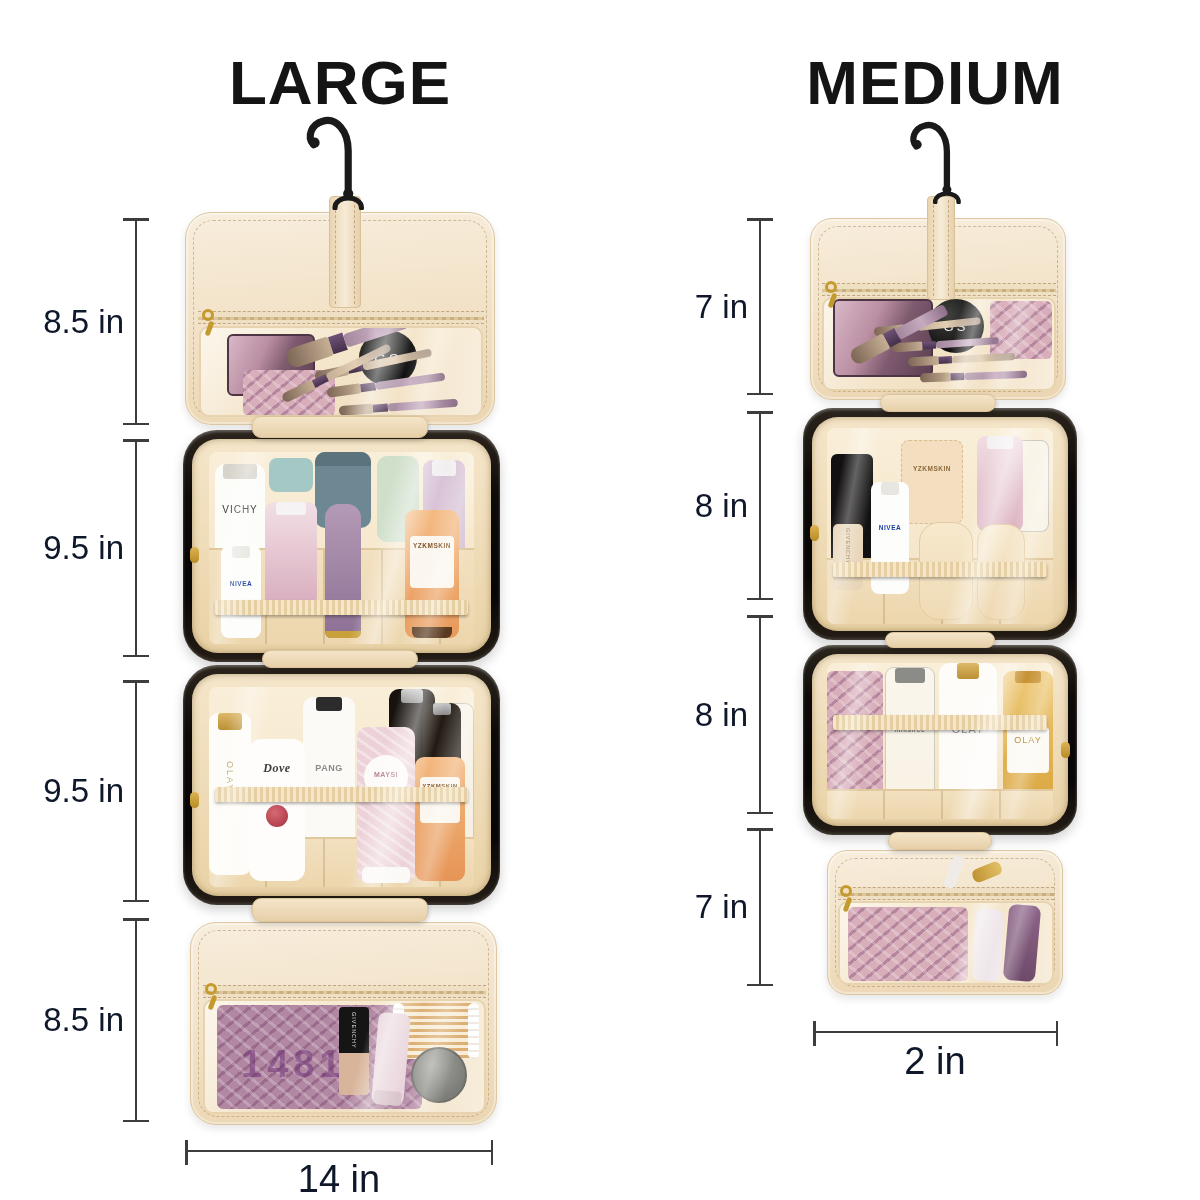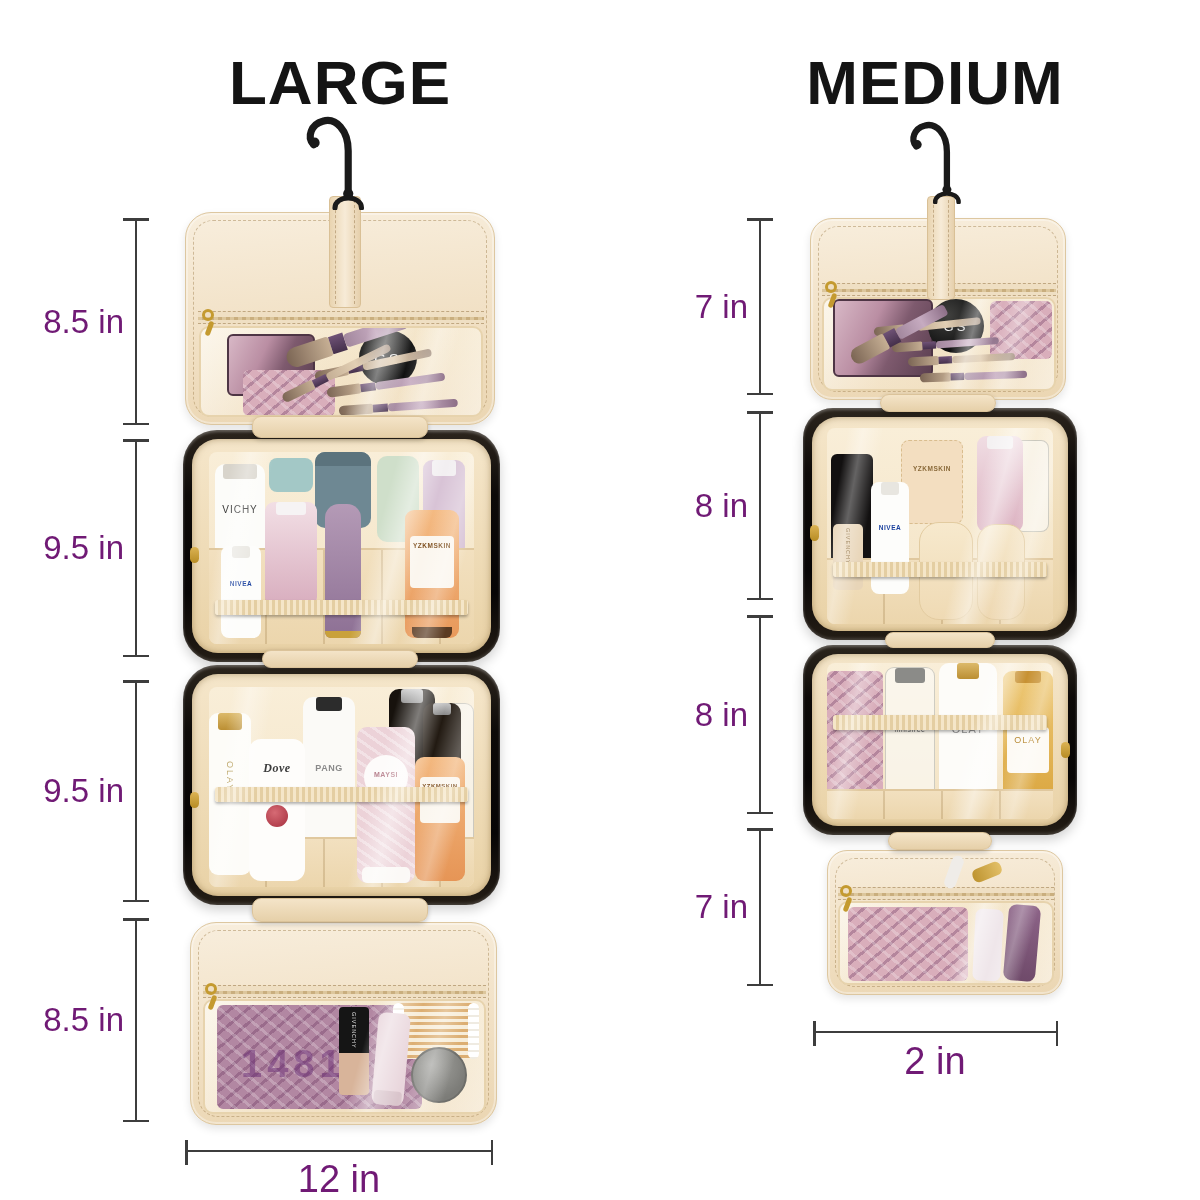--- a/index.html
+++ b/index.html
@@ -12,21 +12,21 @@
   .vs{position:absolute;left:589px;top:31px;width:110px;height:106px;border:3.5px solid #141414;border-radius:50%;
       display:flex;align-items:center;justify-content:center;font-size:45px;font-weight:800;color:#141414;background:#fff}
 
   
   .vdim{position:absolute;width:0;border-left:2.5px solid #3d3d3d}
   .vdim::before,.vdim::after{content:"";position:absolute;left:-14px;width:26px;height:2.5px;background:#3d3d3d}
   .vdim::before{top:0}.vdim::after{bottom:0}
   .hdim{position:absolute;height:0;border-top:2.5px solid #3d3d3d}
   .hdim::before,.hdim::after{content:"";position:absolute;top:-12px;width:2.5px;height:25px;background:#3d3d3d}
   .hdim::before{left:0}.hdim::after{right:0}
-  .dlabel{position:absolute;font-size:33px;color:#701a75;white-space:nowrap}
+  .dlabel{position:absolute;font-size:33px;color:#0f172a;white-space:nowrap}
   .dlabel.v{width:118px;text-align:right;transform:translateY(-50%)}
   .dlabel.h{transform:translateX(-50%);font-size:38px}
 
   
   .hook{position:absolute}
   .strap{position:absolute;background:linear-gradient(90deg,#e9d4b0,#f7ebd7 50%,#e6d0ac);border:1px solid #d9c096;border-radius:4px}
   .strap::before{content:"";position:absolute;inset:3px 5px;border-left:1.5px dashed rgba(160,130,85,.55);border-right:1.5px dashed rgba(160,130,85,.55)}
 
   
   .flap{position:absolute;background:linear-gradient(175deg,#f8eedd,#f1e0c4 55%,#ebd6b2);border:1px solid #ddc7a0;border-radius:26px;
@@ -109,21 +109,21 @@
 
   <div class="vdim" style="left:135px;top:218px;height:207px"></div>
   <div class="vdim" style="left:135px;top:439px;height:218px"></div>
   <div class="vdim" style="left:135px;top:680px;height:222px"></div>
   <div class="vdim" style="left:135px;top:918px;height:204px"></div>
   <div class="dlabel v" style="left:6px;top:322px">8.5 in</div>
   <div class="dlabel v" style="left:6px;top:548px">9.5 in</div>
   <div class="dlabel v" style="left:6px;top:791px">9.5 in</div>
   <div class="dlabel v" style="left:6px;top:1020px">8.5 in</div>
   <div class="hdim" style="left:185px;top:1150px;width:308px"></div>
-  <div class="dlabel h" style="left:339px;top:1158px">12 in</div>
+  <div class="dlabel h" style="left:339px;top:1158px">14 in</div>
 
   <div class="vdim" style="left:759px;top:218px;height:177px"></div>
   <div class="vdim" style="left:759px;top:411px;height:189px"></div>
   <div class="vdim" style="left:759px;top:615px;height:199px"></div>
   <div class="vdim" style="left:759px;top:828px;height:158px"></div>
   <div class="dlabel v" style="left:630px;top:307px">7 in</div>
   <div class="dlabel v" style="left:630px;top:506px">8 in</div>
   <div class="dlabel v" style="left:630px;top:715px">8 in</div>
   <div class="dlabel v" style="left:630px;top:907px">7 in</div>
   <div class="hdim" style="left:813px;top:1031px;width:245px"></div>

